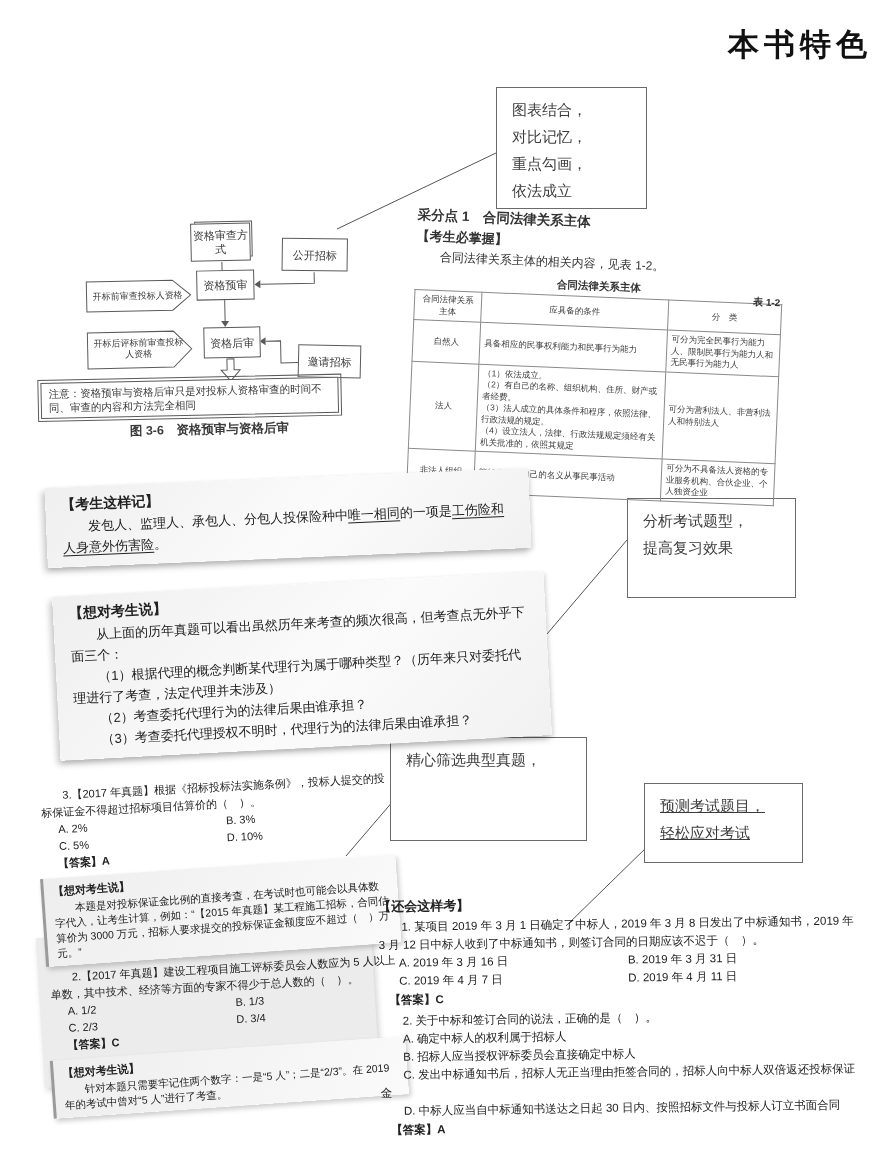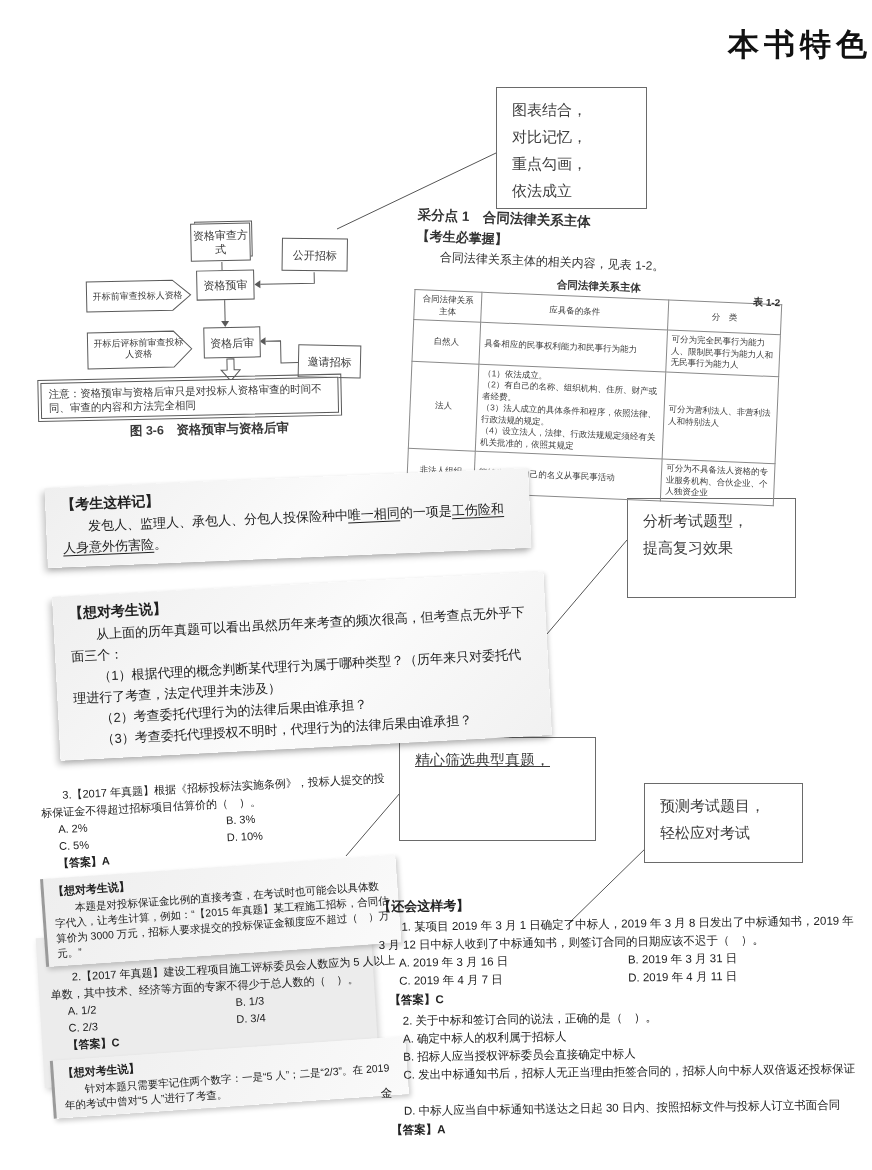--- a/index.html
+++ b/index.html
@@ -91,25 +91,25 @@
     <div>对比记忆，</div>
     <div>重点勾画，</div>
     <div>依法成立</div>
   </div>
 
   <div class="callout" style="left:627px;top:498px;width:152px;height:84px;">
     <div>分析考试题型，</div>
     <div>提高复习效果</div>
   </div>
 
-  <div class="callout" style="left:399px;top:737px;width:180px;height:88px;text-decoration:underline;">
+  <div class="callout" style="left:390px;top:737px;width:180px;height:88px;">
     <div>精心筛选典型真题，</div>
   </div>
 
-  <div class="callout" style="left:644px;top:783px;width:142px;height:64px;">
+  <div class="callout" style="left:644px;top:783px;width:142px;height:64px;text-decoration:underline;">
     <div>预测考试题目，</div>
     <div>轻松应对考试</div>
   </div>
 
   <div class="flowchart">
     <svg width="398" height="218" style="position:absolute;left:0;top:0;">
       <polygon points="50,61 136,61 154,76 136,91 50,91" fill="#fff" stroke="#5a5a5a"></polygon>
       <polygon points="50,112 136,112 154,130 136,148 50,148" fill="#fff" stroke="#5a5a5a"></polygon>
       <line x1="186" y1="44" x2="186" y2="52" stroke="#5a5a5a"></line>
       <polygon points="182,52 190,52 186,58" fill="#5a5a5a"></polygon>

